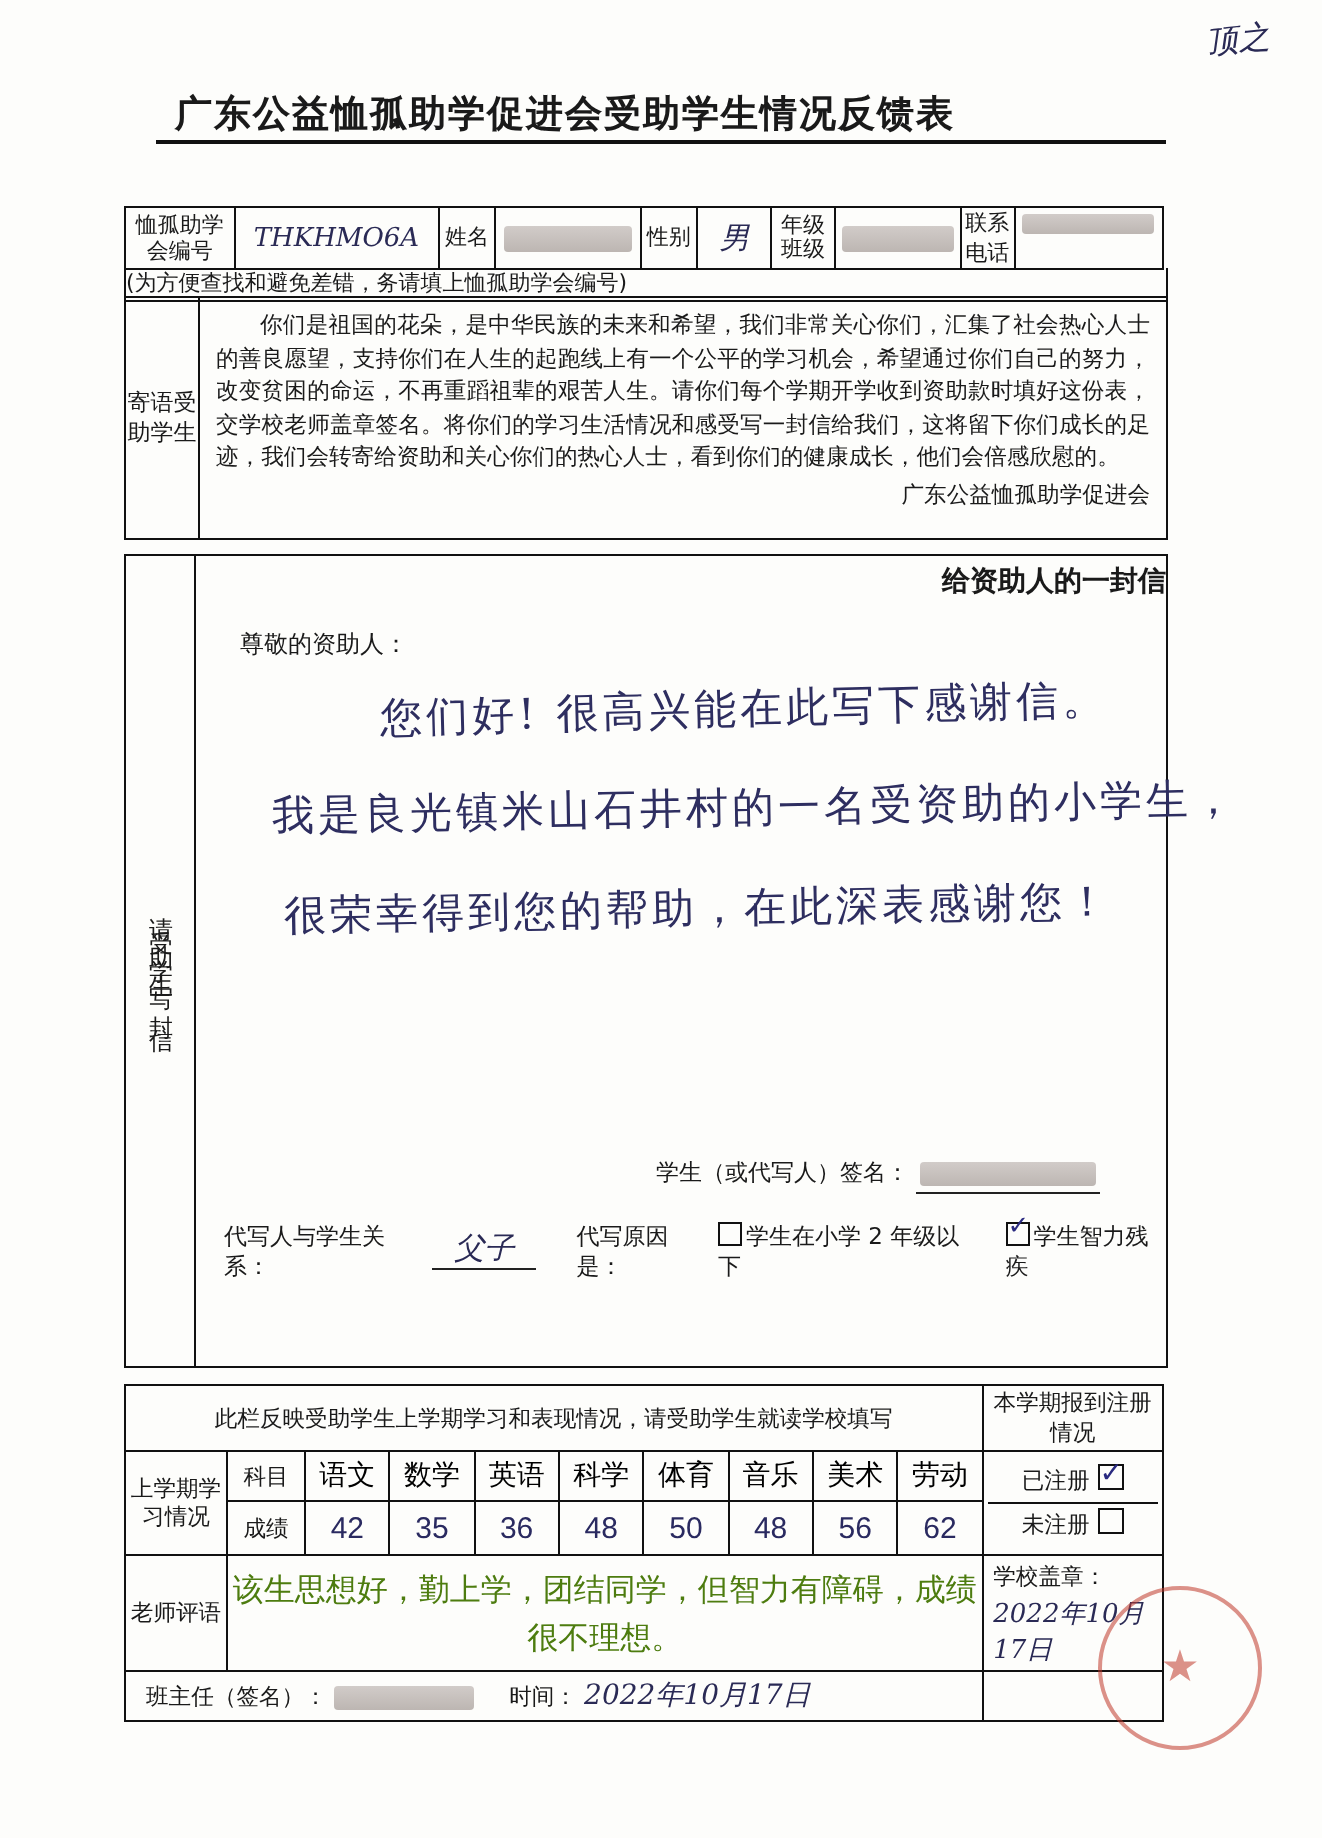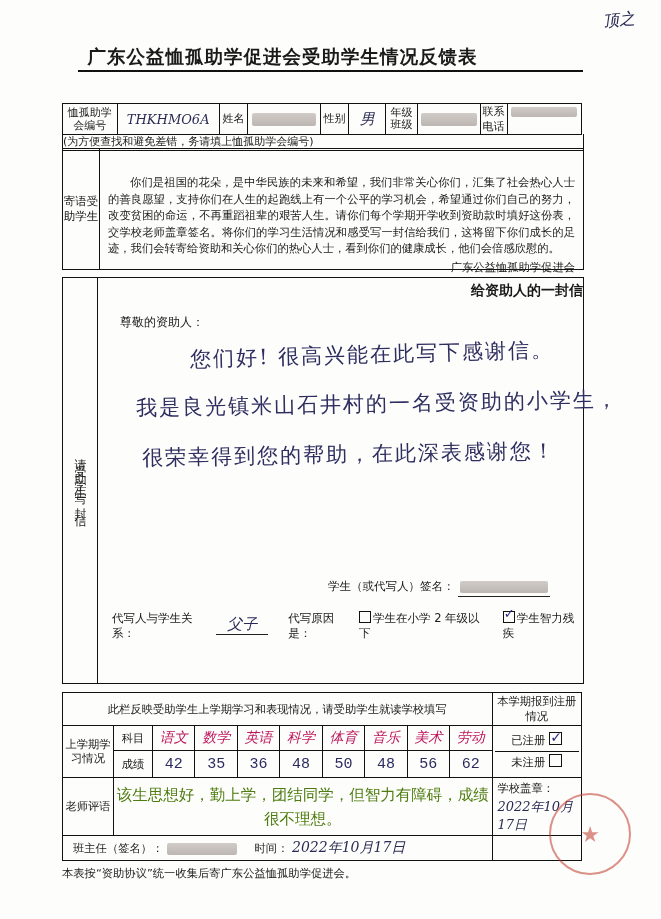--- a/index.html
+++ b/index.html
@@ -82,21 +82,21 @@
   }
   .blockB .side{
     width:36px;border-right:1px solid #111;
     display:flex;align-items:center;justify-content:center;
     font-size:11.5px;line-height:15px;text-align:center;
   }
   .blockB .body{
     flex:1;padding:6px 8px 2px 8px;
     font-size:11.3px;line-height:16.5px;text-align:justify;
   }
-  .blockB .indent{text-indent:22px;display:block;margin-top:20px;}
+  .blockB .indent{text-indent:22px;display:block;}
   .sign-right{text-align:right;font-size:11.3px;margin-top:2px;}
 
   
   .blockC{
     position:absolute;top:277px;left:62px;width:520px;height:405px;
     border:1.6px solid #111;
     display:flex;
   }
   .blockC .side{
     width:34px;border-right:1px solid #111;
@@ -148,22 +148,22 @@
     content:"✓";position:absolute;left:0px;top:-6px;font-size:13px;color:#2a2a80;
   }
 
   
   .blockD{
     position:absolute;top:692px;left:62px;width:520px;
     border:1.6px solid #111;border-collapse:collapse;
     font-size:11.3px;
   }
   .blockD td{border:1px solid #111;text-align:center;vertical-align:middle;padding:1px 2px;}
-  .subj{font-family:"DejaVu Serif",serif;color:#be185d;font-size:14px;font-style:italic;}
-  .score{font-family:Liberation Mono, monospace;color:#2a2a60;font-size:15px;}
+  .subj{font-family:"DejaVu Serif",serif;color:#000000;font-size:14px;}
+  .score{font-family:Liberation Sans, sans-serif;color:#2a2a60;font-size:15px;}
   .comment{
     font-family:"DejaVu Serif",serif;color:#4d7c0f;font-size:15.5px;
     line-height:24px;text-align:left;padding-left:8px;
   }
   .reg-cell{font-size:11.3px;text-align:center;}
   .box-sq{display:inline-block;width:11px;height:11px;border:1px solid #111;position:relative;vertical-align:-1px;margin-left:4px;}
   .box-sq.tick:after{content:"✓";position:absolute;left:0;top:-6px;font-size:14px;color:#2a2a80;}
   .stamp{
     position:absolute;
     width:78px;height:78px;border:2px solid #c0392b;border-radius:50%;
@@ -328,15 +328,14 @@
         <span style="margin-left:14px">时间：</span>
         <span class="hw" style="font-size:14px">2022年10月17日</span>
       </td>
       <td colspan="2"></td>
     </tr>
   </tbody>
     </table>
 
   <div class="stamp"></div>
 
-  <div class="footer">本表按“资助协议”统一收集后寄广东公益恤孤助学促进会。</div>
 
 </div>
 
 </body></html>

